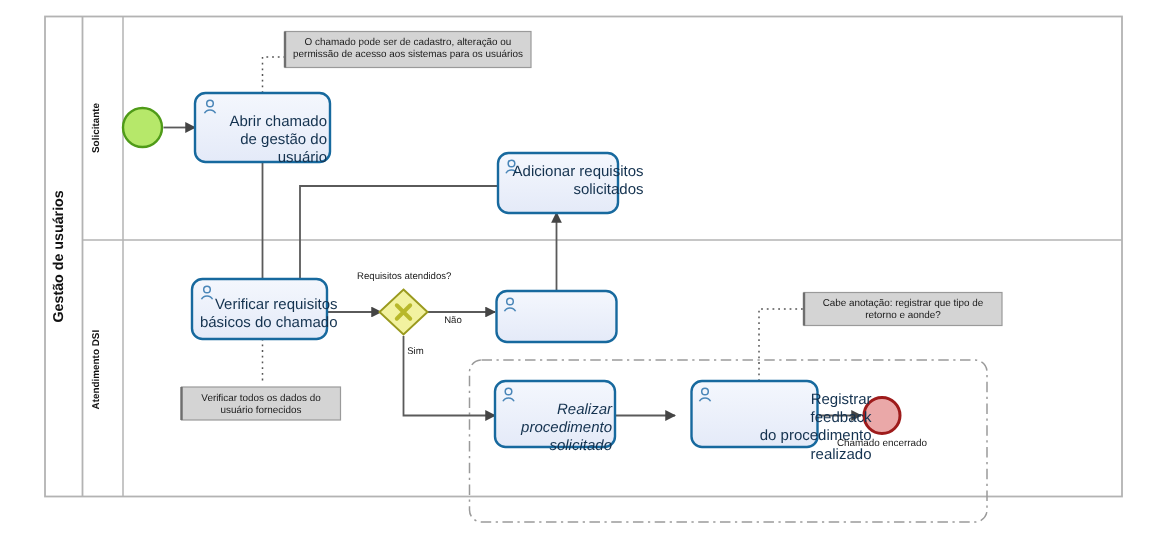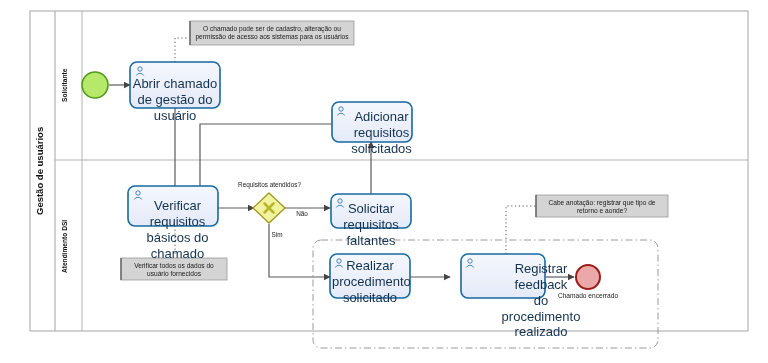--- a/index.html
+++ b/index.html
@@ -25,22 +25,23 @@
   .lbl {
     position: absolute;
     color: #1a1a1a;
     font-size: 7px;
     line-height: 1.22;
     text-align: center;
     pointer-events: none;
     white-space: pre-line;
   }
   .task-label {
-    font-size: 13px;
+    font-size: 10px;
     color: #14324f;
+    text-align: right;
   }
   .annot-label {
     font-size: 6.6px;
     color: #1a1a1a;
     line-height: 1.25;
   }
   .flow-label {
     font-size: 6.4px;
     color: #1a1a1a;
   }
@@ -175,23 +176,21 @@
   <div class="pool-label" style="left:34px; top:11px; height:320px;">Gestão de usuários</div>
   <div class="lane-label" style="left:61px; top:11px; height:149px;">Solicitante</div>
   <div class="lane-label" style="left:61px; top:161px; height:170px;">Atendimento DSI</div>
 
   <div class="lbl task-label" style="left:132px; top:76px; width:86px;">Abrir chamado
 de gestão do usuário</div>
   <div class="lbl task-label" style="left:334px; top:109px; width:95px;">Adicionar requisitos
 solicitados</div>
   <div class="lbl task-label" style="left:130px; top:198px; width:95px;">Verificar requisitos
 básicos do chamado</div>
-  <div class="lbl task-label" style="left:333px; top:201px; width:76px;">Solicitar requisitos
-faltantes</div>
-  <div class="lbl task-label" style="left:332px; top:258px; width:76px;">Realizar procedimento
+  <div class="lbl task-label" style="left:332px; top:268px; width:76px;font-style:italic;">Realizar procedimento
 solicitado</div>
   <div class="lbl task-label" style="left:463px; top:261px; width:80px;margin-left:38px;">Registrar feedback
 do procedimento
 realizado</div>
 
   <div class="lbl flow-label" style="left:222px; top:181px; width:95px;">Requisitos atendidos?</div>
 
   <div class="lbl flow-label" style="left:290px; top:210px; width:24px;">Não</div>
   <div class="lbl flow-label" style="left:265px; top:231px; width:24px;">Sim</div>
 

